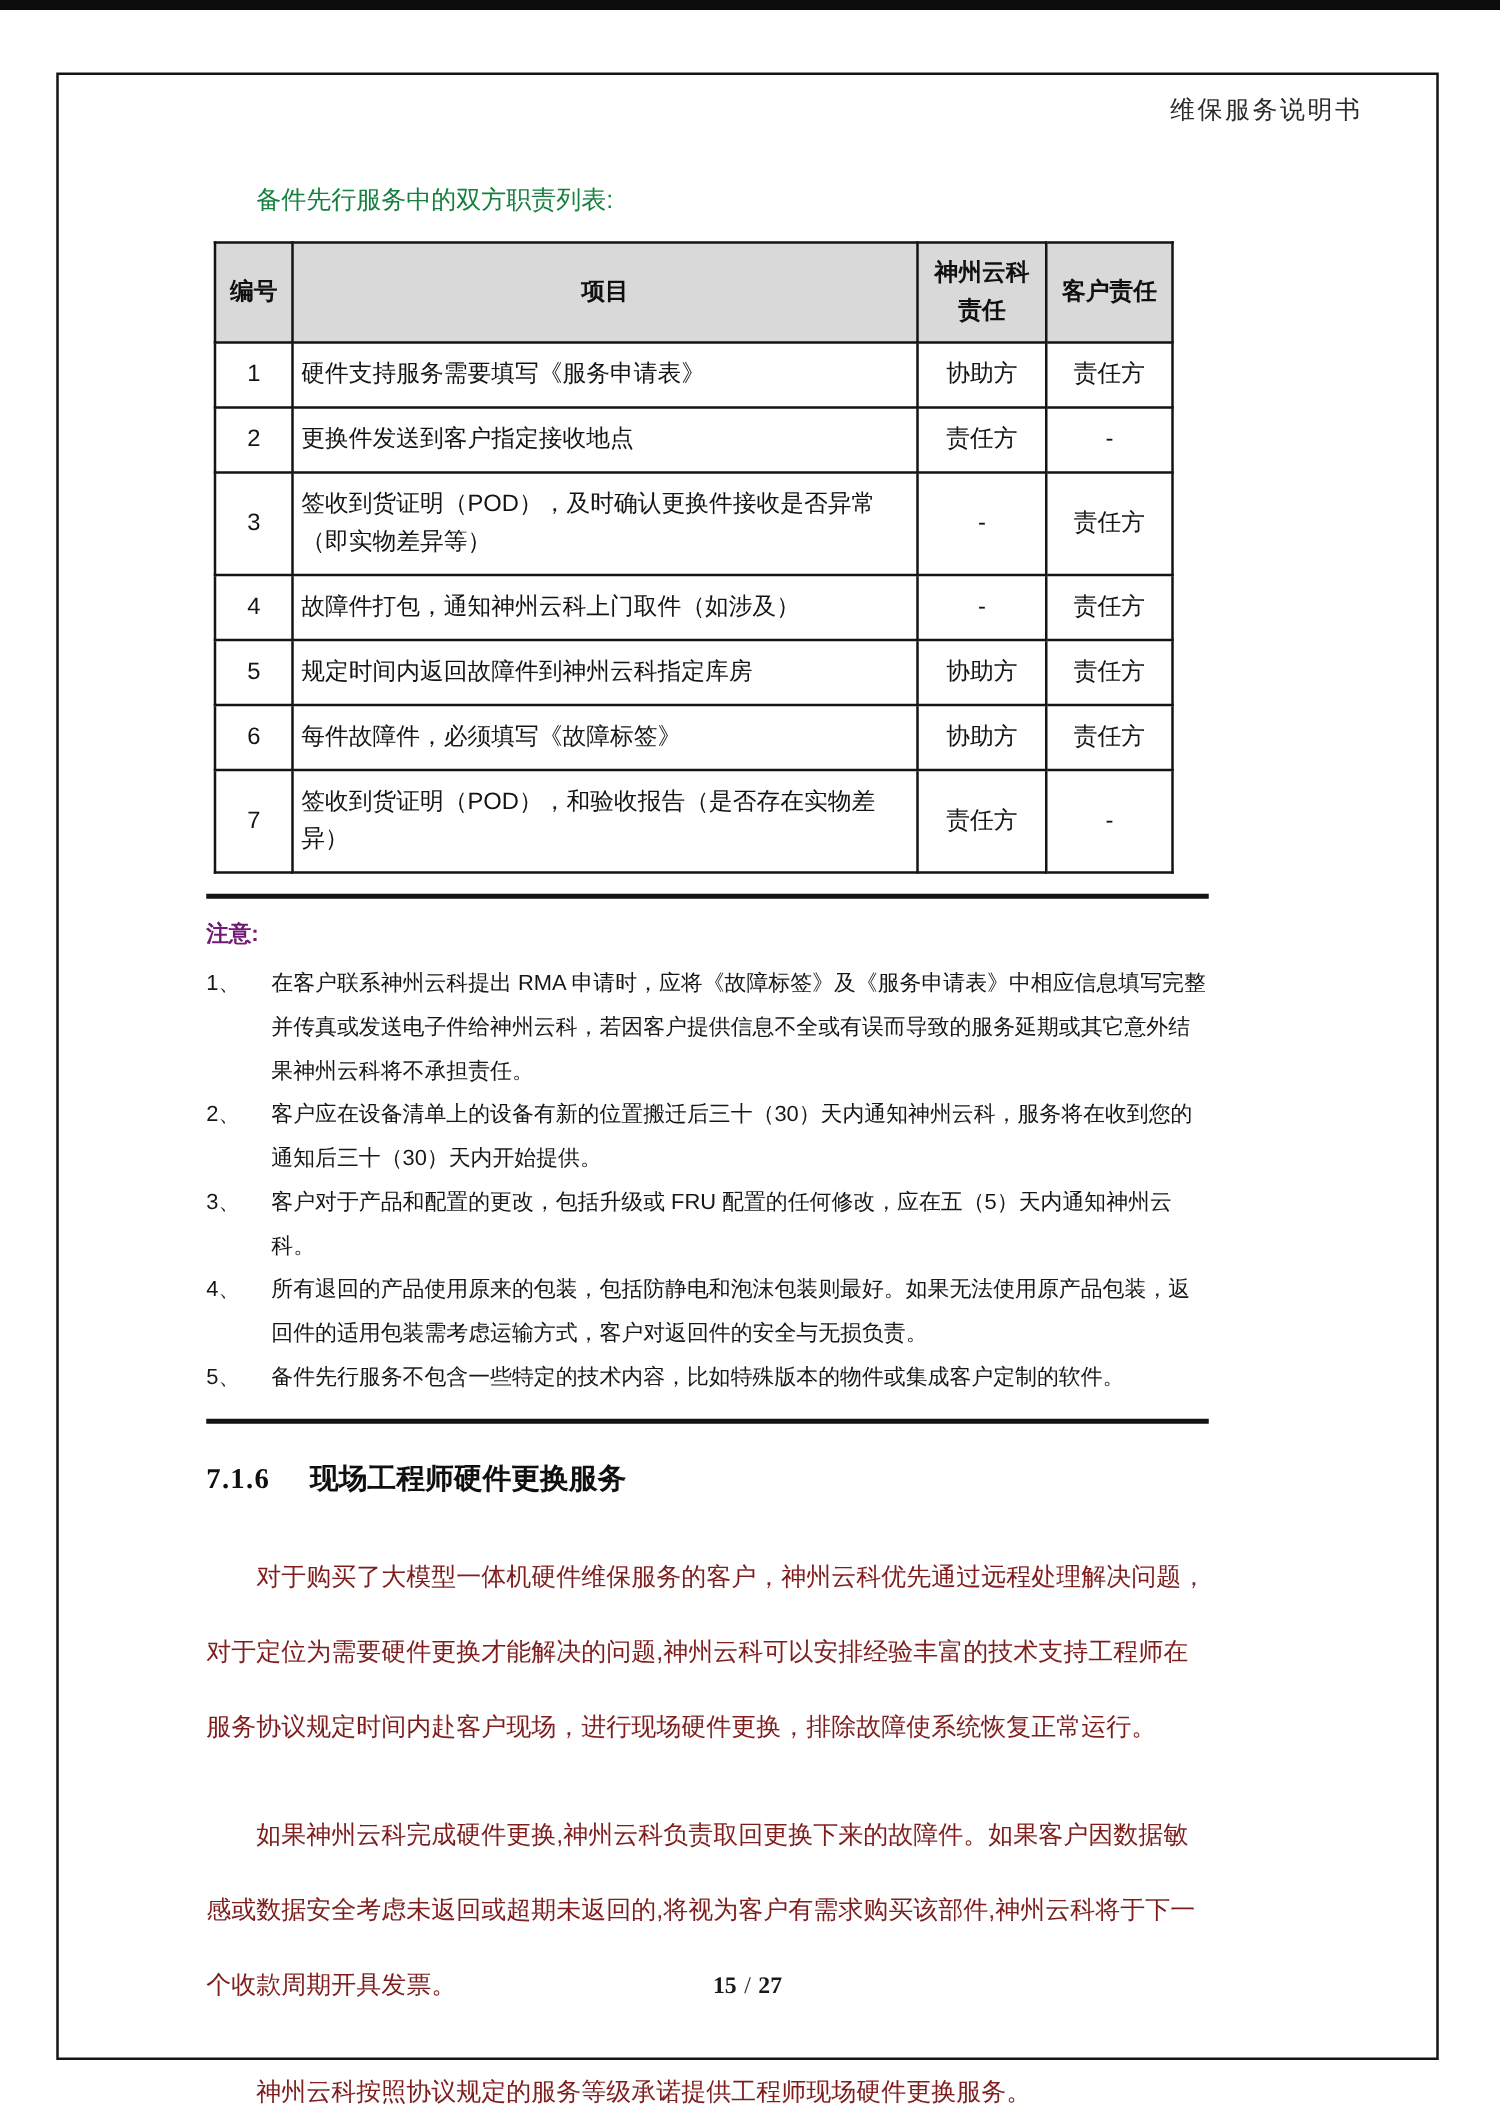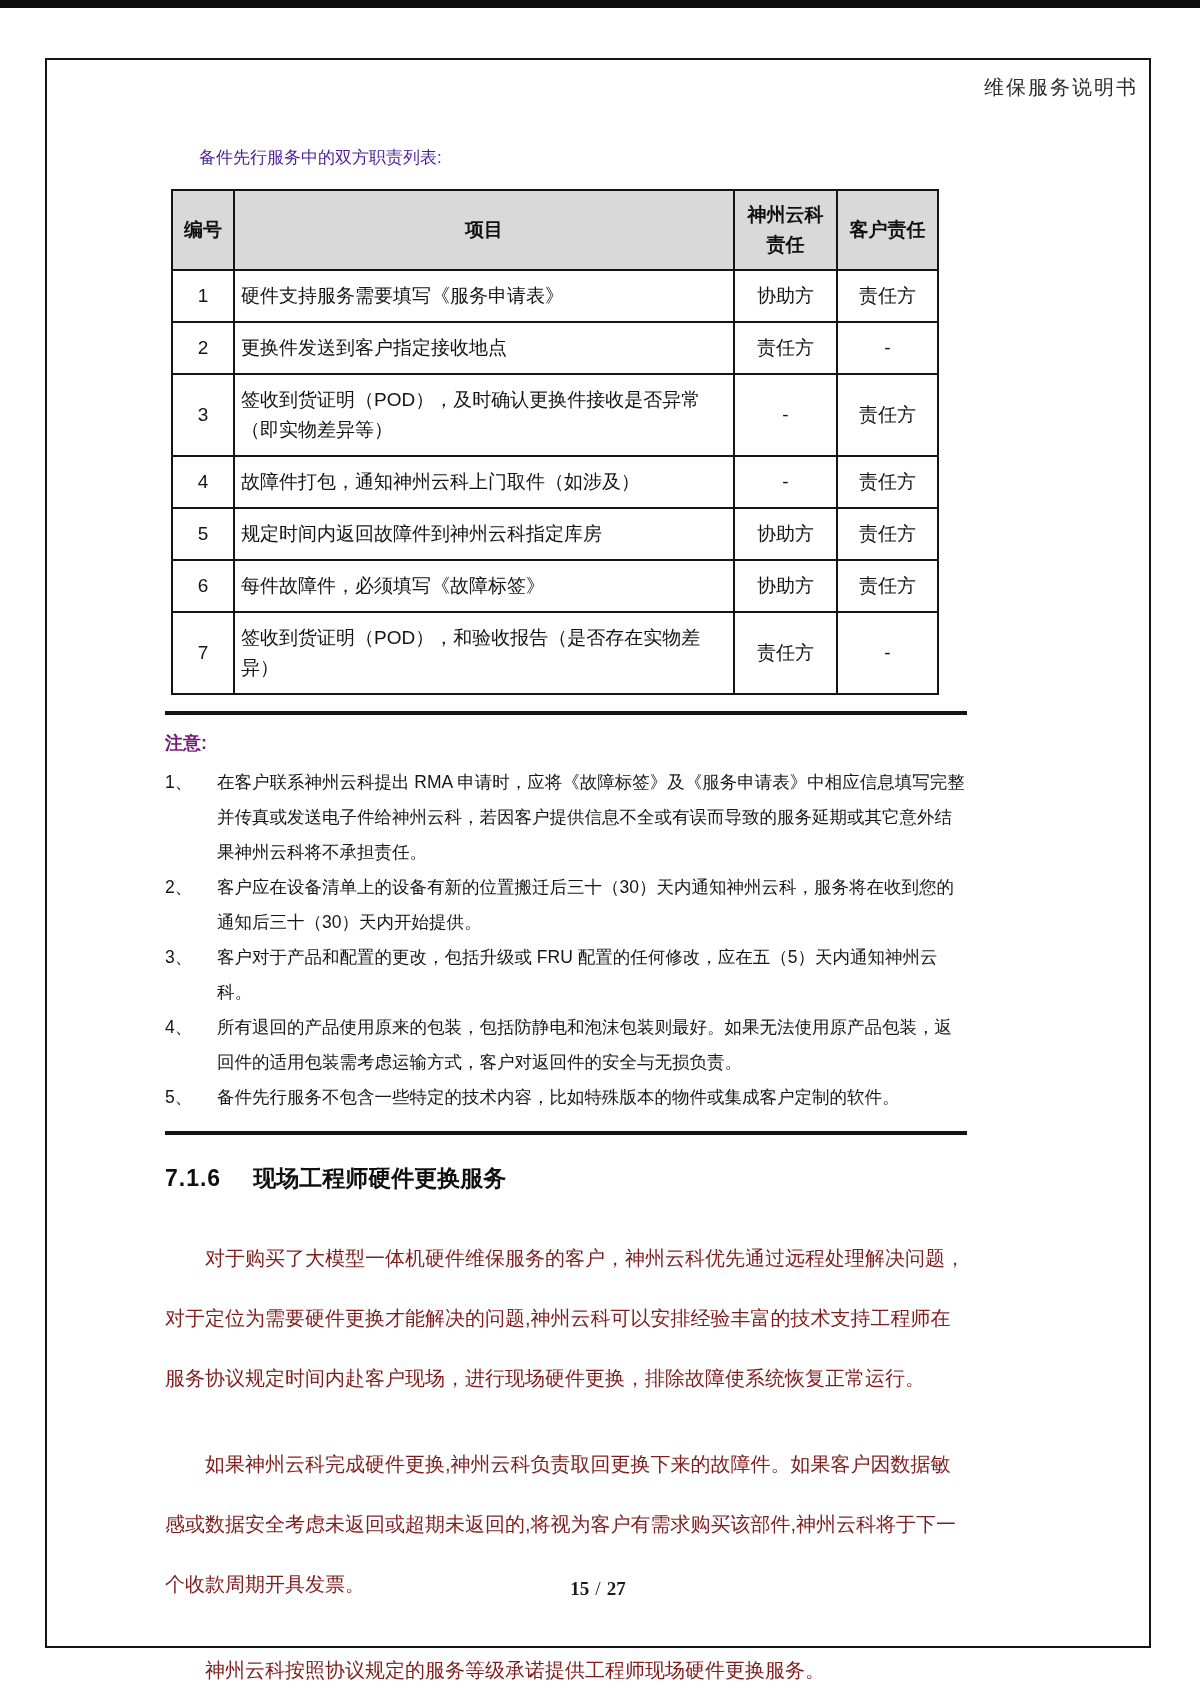--- a/index.html
+++ b/index.html
@@ -2,35 +2,35 @@
 <html><head>
 <meta charset="utf-8">
 <style>
   html,body{margin:0;padding:0;}
   body{
     width:1200px;height:1698px;position:relative;background:#ffffff;
     font-family:"Liberation Sans",sans-serif;color:#1a1a1a;overflow:hidden;
   }
   .top-strip{position:absolute;top:0;left:0;width:1200px;height:8px;background:#0d0d0d;}
   .page-frame{position:absolute;left:45px;top:58px;width:1106px;height:1590px;border:2px solid #141414;box-sizing:border-box;pointer-events:none;}
-  .doc-header{position:absolute;top:74px;left:0;width:1090px;text-align:right;font-family:"Liberation Serif",serif;font-size:20px;color:#2b2b2b;letter-spacing:2px;padding-left:48px;}
+  .doc-header{position:absolute;top:74px;left:0;width:1090px;text-align:right;font-family:"Liberation Serif",serif;font-size:20px;color:#2b2b2b;letter-spacing:2px;}
   .content{position:absolute;left:165px;top:146px;width:802px;}
-  .intro{font-size:17px;margin:0 0 20px 0;text-indent:2em;color:#4c1d95;}
+  .intro{font-size:20px;margin:0 0 20px 0;text-indent:2em;color:#15803d;}
   table.resp{border-collapse:collapse;width:766px;margin-left:6px;table-layout:fixed;}
   table.resp th,table.resp td{border:2px solid #141414;box-sizing:border-box;vertical-align:middle;}
   table.resp th{background:#d9d9d9;font-size:19px;font-weight:bold;text-align:center;padding:9px 4px;line-height:30px;color:#101010;}
   table.resp td{font-size:19px;padding:10px 6px;text-align:center;line-height:30px;color:#141414;}
   table.resp td.item-cell{text-align:left;padding-right:10px;}
   .rule{height:4px;background:#141414;width:802px;margin:16px 0 0 0;}
   .notes-title{font-size:18px;font-weight:bold;margin:16px 0 10px 0;color:#701a75;}
   .note-item{display:flex;font-size:17.5px;line-height:35px;color:#161616;}
   .note-num{width:52px;flex:0 0 52px;}
   .note-text{flex:1;}
   .section-heading{margin:28px 0 0 0;font-size:23px;font-weight:bold;color:#0f0f0f;display:flex;align-items:baseline;}
-  .section-number{margin-right:32px;letter-spacing:1px;}
+  .section-number{margin-right:32px;letter-spacing:1px;font-family:Liberation Serif, serif;}
   .body-para{font-size:20px;line-height:60px;text-indent:2em;margin:26px 0 0 0;color:#7f1d1d;}
   .body-para.first{margin-top:34px;}
   .page-footer{position:absolute;top:1578px;left:45px;width:1106px;text-align:center;font-family:"Liberation Serif",serif;font-size:19px;color:#1a1a1a;}
   .page-footer .pg-num{font-weight:bold;}
   .page-footer .pg-sep{font-weight:normal;padding:0 6px;}
 </style>
 </head>
 <body>
 
 <div class="top-strip"></div>

